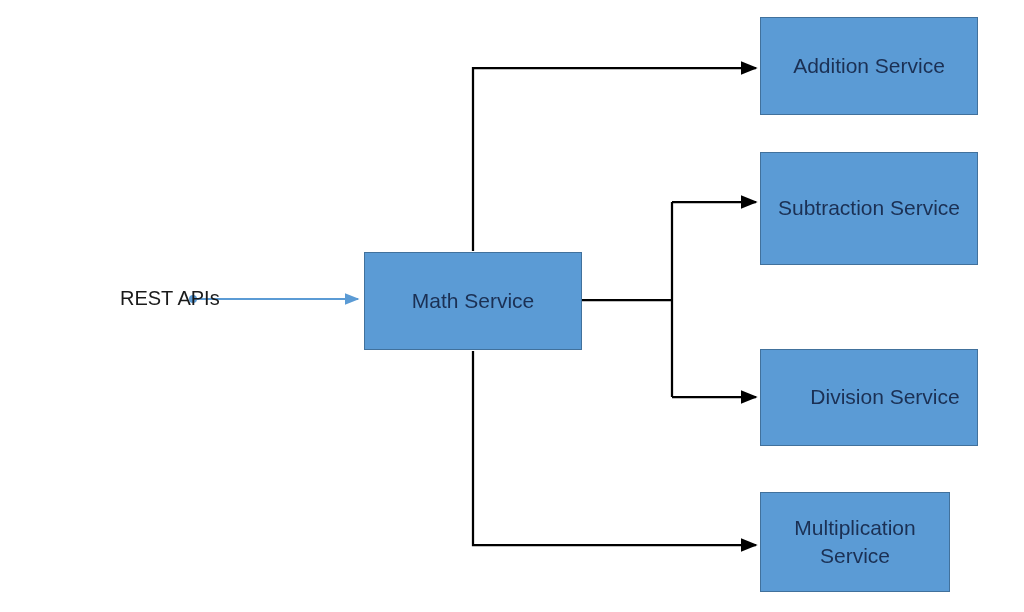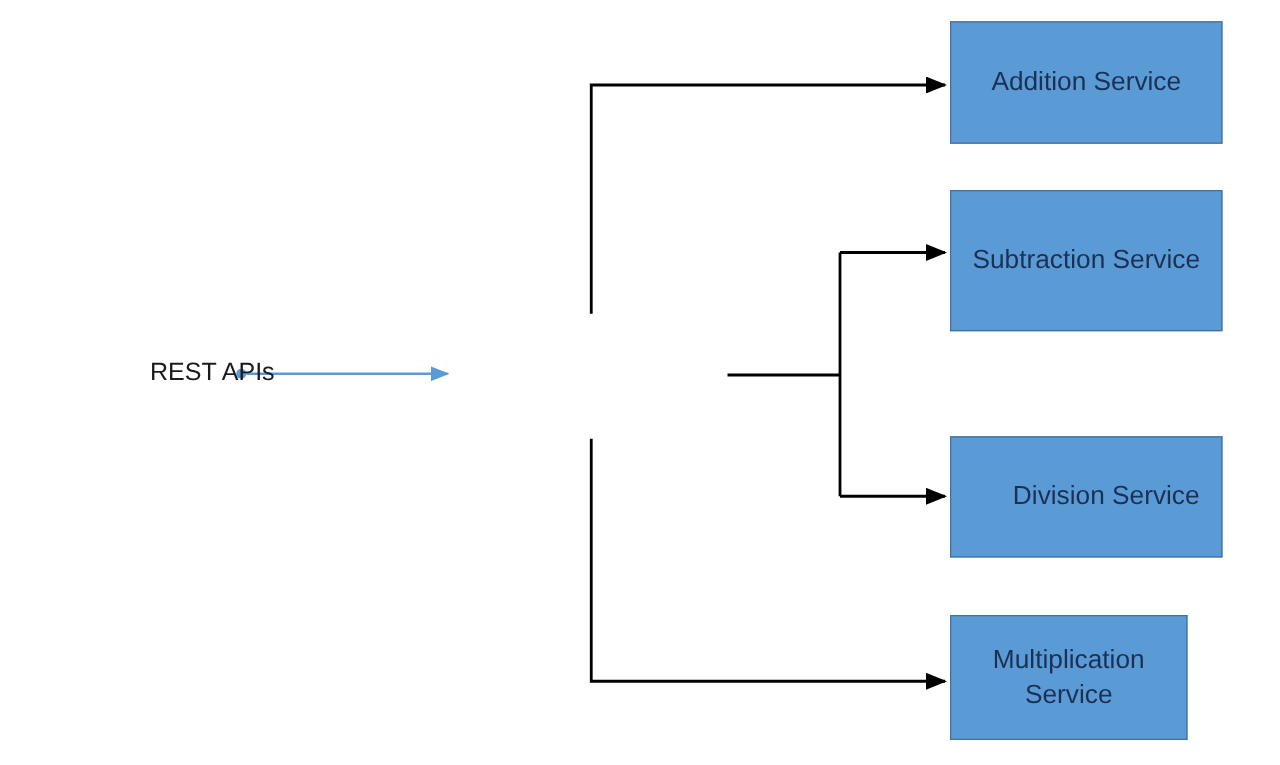--- a/index.html
+++ b/index.html
@@ -84,20 +84,23 @@
 
     <path class="edge-black" d="M 672 202 L 756 202" marker-end="url(#arrow-black)"></path>
 
     <path class="edge-black" d="M 672 397 L 756 397" marker-end="url(#arrow-black)"></path>
 
     <path class="edge-black" d="M 473 351 L 473 545 L 756 545" marker-end="url(#arrow-black)"></path>
   </svg>
 
   <span class="source-label">REST APIs</span>
 
+  <div class="node" style="left: 364px; top: 252px; width: 218px; height: 98px;">
+    <span class="node-label">Math Service</span>
+  </div>
 
   <div class="node" style="left: 760px; top: 17px; width: 218px; height: 98px;">
     <span class="node-label">Addition Service</span>
   </div>
 
   <div class="node" style="left: 760px; top: 152px; width: 218px; height: 113px;">
     <span class="node-label">Subtraction Service</span>
   </div>
 
   <div class="node" style="left: 760px; top: 349px; width: 218px; height: 97px; padding-left: 32px;">

